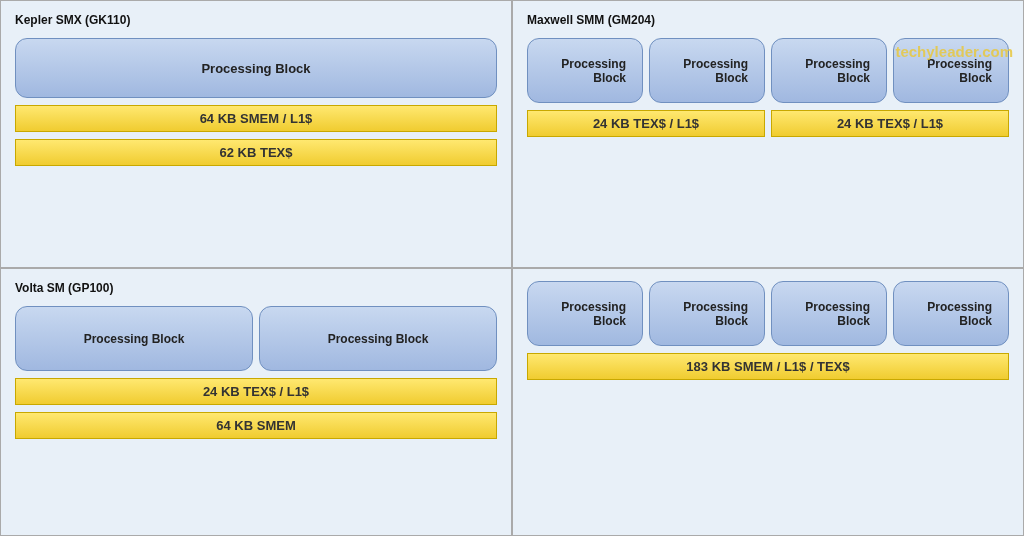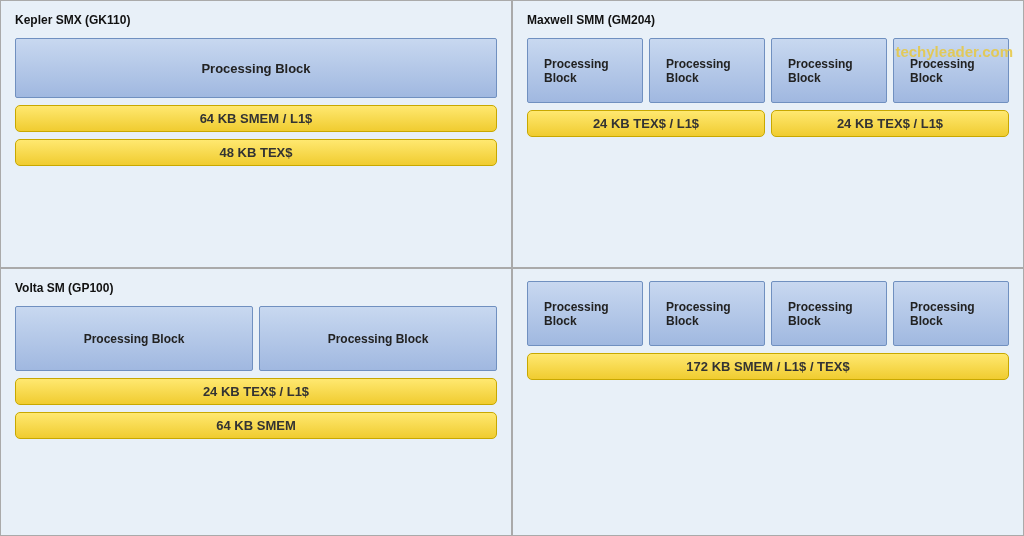--- a/index.html
+++ b/index.html
@@ -34,46 +34,46 @@
 
     .proc-blocks-row {
       display: flex;
       flex-direction: row;
       gap: 6px;
     }
 
     .proc-block {
       background: linear-gradient(to bottom, #c8d8f0, #a0b8e0);
       border: 1.5px solid #7090c0;
-      border-radius: 2px;
+      border-radius: 12px;
       display: flex;
       align-items: center;
       justify-content: center;
-      text-align: left;
+      text-align: right;
       font-size: 13px;
       font-weight: 600;
       color: #222;
       padding: 6px 16px;
     }
 
     .proc-block-wide {
       flex: 1;
       min-height: 55px;
     }
 
     .proc-block-small {
       flex: 1;
       min-height: 65px;
       font-size: 12px;
     }
 
     .mem-bar {
       background: linear-gradient(to bottom, #ffe870, #f0cc30);
       border: 1.5px solid #c8a800;
-      border-radius: 5px;
+      border-radius: 0;
       text-align: center;
       font-size: 13px;
       font-weight: 600;
       color: #333;
       padding: 5px 4px;
     }
 
     .mem-bars-row {
       display: flex;
       flex-direction: row;
@@ -104,21 +104,21 @@
   </style>
 </head>
 <body>
 
 <div class="gpu-card" id="kepler">
   <div class="gpu-title">Kepler SMX (GK110)</div>
   <div class="proc-blocks-row">
     <div class="proc-block proc-block-wide">Processing Block</div>
   </div>
   <div class="mem-bar">64 KB SMEM / L1$</div>
-  <div class="mem-bar">48 KB TEX$</div>
+  <div class="mem-bar">62 KB TEX$</div>
 </div>
 
 <div class="gpu-card" id="maxwell">
   <div class="watermark">techyleader.com</div>
   <div class="gpu-title">Maxwell SMM (GM204)</div>
   <div class="proc-blocks-row">
     <div class="proc-block proc-block-small">Processing Block</div>
     <div class="proc-block proc-block-small">Processing Block</div>
     <div class="proc-block proc-block-small">Processing Block</div>
     <div class="proc-block proc-block-small">Processing Block</div>
@@ -139,14 +139,14 @@
   <div class="mem-bar">64 KB SMEM</div>
 </div>
 
 <div class="gpu-card" id="volta">
   <div class="proc-blocks-row">
     <div class="proc-block proc-block-small">Processing Block</div>
     <div class="proc-block proc-block-small">Processing Block</div>
     <div class="proc-block proc-block-small">Processing Block</div>
     <div class="proc-block proc-block-small">Processing Block</div>
   </div>
-  <div class="mem-bar">172 KB SMEM / L1$ / TEX$</div>
+  <div class="mem-bar">183 KB SMEM / L1$ / TEX$</div>
 </div>
 
 </body></html>

